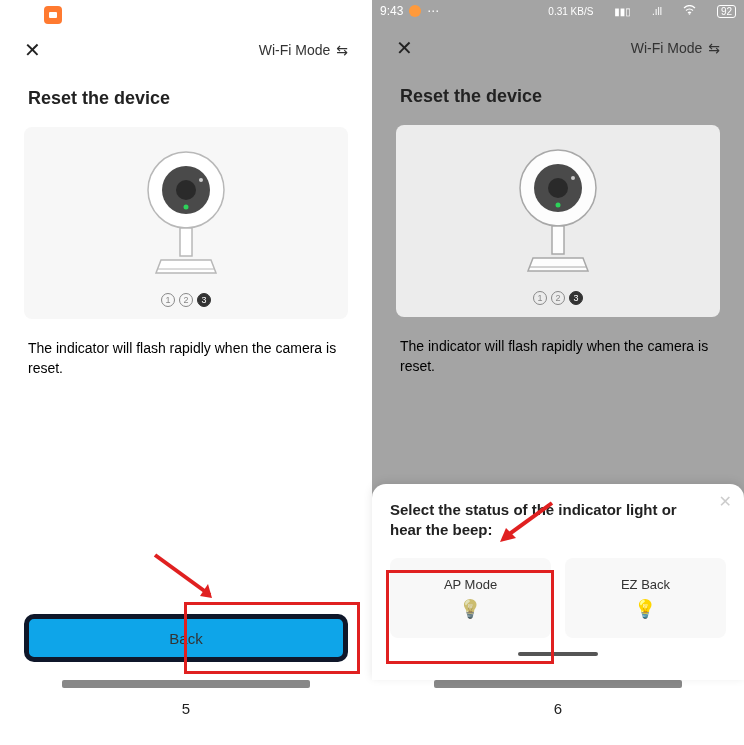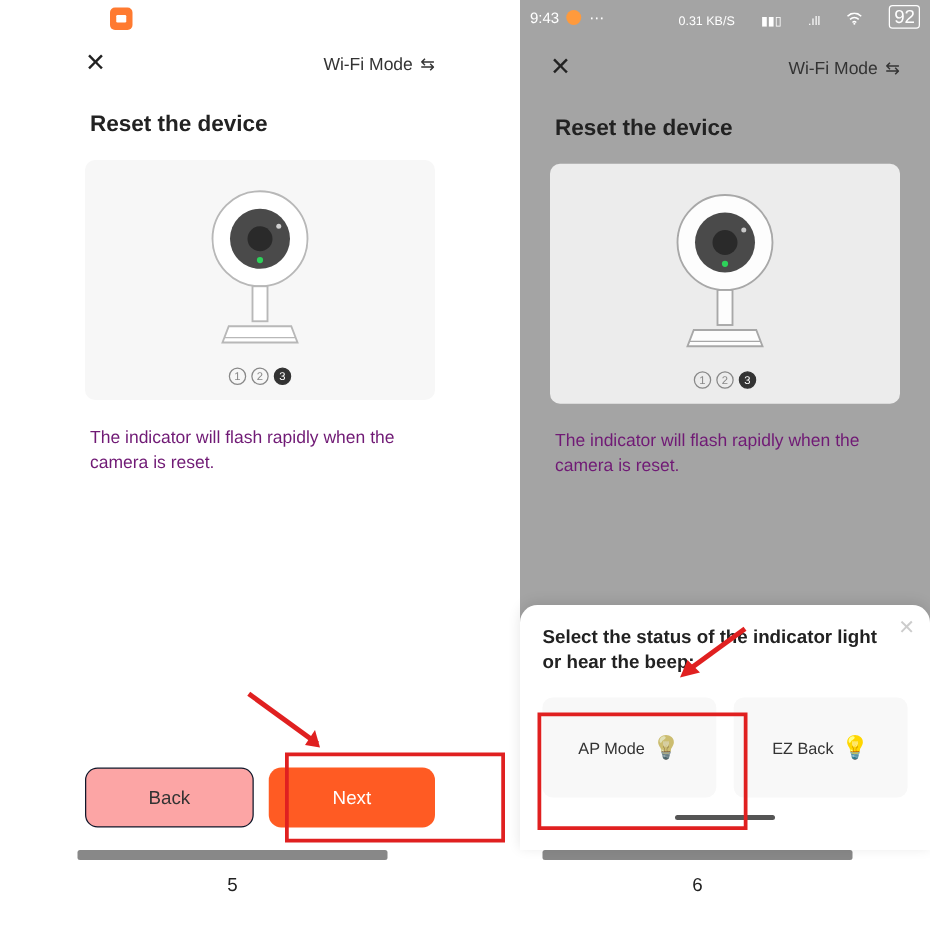--- a/index.html
+++ b/index.html
@@ -7,30 +7,30 @@
       font-family: -apple-system, BlinkMacSystemFont, "Segoe UI", sans-serif;
       background: #fff;
       width: 744px;
       height: 745px;
       position: relative;
     }
     .panels {
       display: flex;
       width: 100%;
     }
-    .panel { width: 50%; position: relative; margin-left: 44px; }
+    .panel { width: 50%; position: relative; }
     .panel-left { background: #fff; height: 680px; }
     .panel-right { background: #a4a4a4; height: 680px; }
     
     .statusbar {
       display: flex; align-items: center; padding: 4px 8px;
       font-size: 12px; color: #fff; background: #a4a4a4;
       justify-content: space-between;
     }
-    .statusbar-right { display: flex; align-items:flex-end; gap:21px; font-size: 10px; }
+    .statusbar-right { display: flex; align-items:center; gap:21px; font-size: 10px; }
     .orange-dot-top {
       width: 18px; height: 18px; background: #ff7a30;
       border-radius: 4px; margin: 6px 0 0 44px;
       display: flex; align-items:center; justify-content:center;
       color:#fff; font-size:10px;
     }
     .topbar {
       display: flex; align-items: center; justify-content: space-between;
       padding: 14px 24px 10px 24px;
       font-size: 15px; color: #222;
@@ -49,50 +49,50 @@
       padding: 18px 0 12px 0;
       display:flex; flex-direction:column; align-items:center;
     }
     .panel-right .camera-card { background: #ececec; }
     .camera-svg { width: 120px; height: 140px; }
     .steps-row { margin-top:8px; display:flex; gap:4px; align-items:center; font-size:11px; color:#888;}
     .step-circ { width:14px; height:14px; border:1px solid #888; border-radius:50%; display:flex; align-items:center; justify-content:center; font-size:9px;}
     .step-circ.active { background:#333; color:#fff; border-color:#333;}
     
     .body-text {
-      padding: 14px 28px; font-size: 14px; color: #701a75; line-height:1.4;
+      padding: 14px 28px; font-size: 14px; color: #000000; line-height:1.4;
     }
     
     .buttons-row {
       position:absolute; bottom:18px; left:0; right:0;
       display:flex; gap:12px; padding: 0 24px;
     }
     .btn {
       flex:1; height:48px; border-radius:10px; display:flex;
       align-items:center; justify-content:center; font-size:15px;
     }
-    .btn-back { background:#fca5a5; border:1px solid #0f172a; color:#333; }
+    .btn-back { background:#0ea5e9; border:5px solid #0f172a; color:#333; }
     .btn-next { background:#ff5b23; color:#fff; font-weight:500; }
     .next-highlight {
       position:absolute; border:3px solid #e02020;
       pointer-events:none;
     }
     
     .sheet {
       position:absolute; left:0; right:0; bottom:0;
       background:#fff; border-radius:14px 14px 0 0;
       padding: 16px 18px 24px 18px;
       box-shadow: 0 -2px 10px rgba(0,0,0,0.1);
     }
     .sheet-close { position:absolute; top:8px; right:12px; color:#ccc; font-size:16px;}
     .sheet-title { font-size:15px; font-weight:600; color:#222; line-height:1.35; padding-right:20px;}
     .modes-row { display:flex; gap:14px; margin-top:18px;}
     .mode-card {
       flex:1; height:80px; background:#f8f8f8; border-radius:8px;
-      display:flex; flex-direction:row; align-items:center; justify-content:center;
+      display:flex; flex-direction:column; align-items:center; justify-content:center;
       font-size:13px; color:#333; gap:6px;
     }
     .bulb { font-size:18px; }
     .bulb-off { filter: grayscale(0.6) brightness(0.9); }
     
     .arrow { position:absolute; pointer-events:none; }
     
     .step-label {
       text-align:center; font-size:15px; color:#222; padding-top:10px;
     }
@@ -137,21 +137,20 @@
       <div class="steps-row">
         <span class="step-circ">1</span>
         <span class="step-circ">2</span>
         <span class="step-circ active">3</span>
       </div>
     </div>
     <div class="body-text">The indicator will flash rapidly when the camera is reset.</div>
 
     <div class="buttons-row">
       <div class="btn btn-back">Back</div>
-      <div class="btn btn-next">Next</div>
     </div>
     <div class="next-highlight" style="left:184px; bottom:6px; width:176px; height:72px;"></div>
     <svg class="arrow" style="left:150px; bottom:70px; width:80px; height:60px;" viewBox="0 0 80 60">
       <line x1="5" y1="5" x2="60" y2="45" stroke="#e02020" stroke-width="4"></line>
       <polygon points="62,48 50,46 58,34" fill="#e02020"></polygon>
     </svg>
   </div>
 
   <div class="panel panel-right">
     <div class="statusbar">
@@ -163,21 +162,21 @@
       <span class="statusbar-right">
         <span>0.31 KB/S</span>
         <span>▮▮▯</span>
         <span>.ıll</span>
         <span>
           <svg width="13" height="10" viewBox="0 0 13 10">
               <path d="M1 3 Q6.5 -2 12 3 M3 5.5 Q6.5 2.5 10 5.5 M5 8 Q6.5 6.5 8 8" stroke="#fff" stroke-width="1.2" fill="none"></path>
               <circle cx="6.5" cy="9" r="0.8" fill="#fff"></circle>
             </svg>
         </span>
-        <span style="border:1px solid #fff;border-radius:3px;padding:0 3px;font-size:15px;">92</span>
+        <span style="border:1px solid #fff;border-radius:3px;padding:0 3px;font-size:10px;">92</span>
       </span>
     </div>
     <div class="topbar">
       <span class="x-icon">✕</span>
       <span class="wifi-mode">
         <span>Wi-Fi Mode</span>
         <span class="swap-icon">⇆</span>
       </span>
     </div>
     <div class="heading">Reset the device</div>

